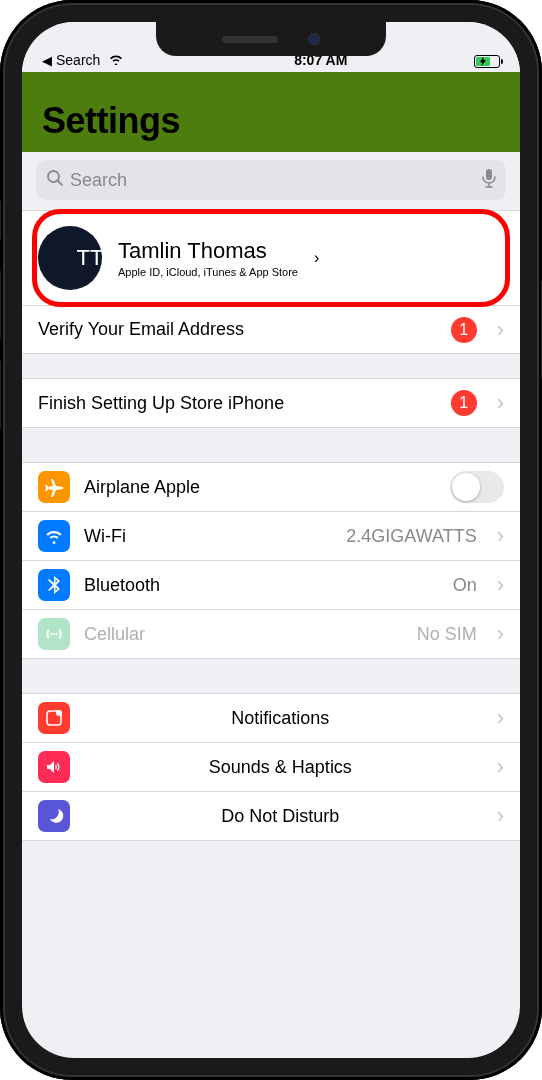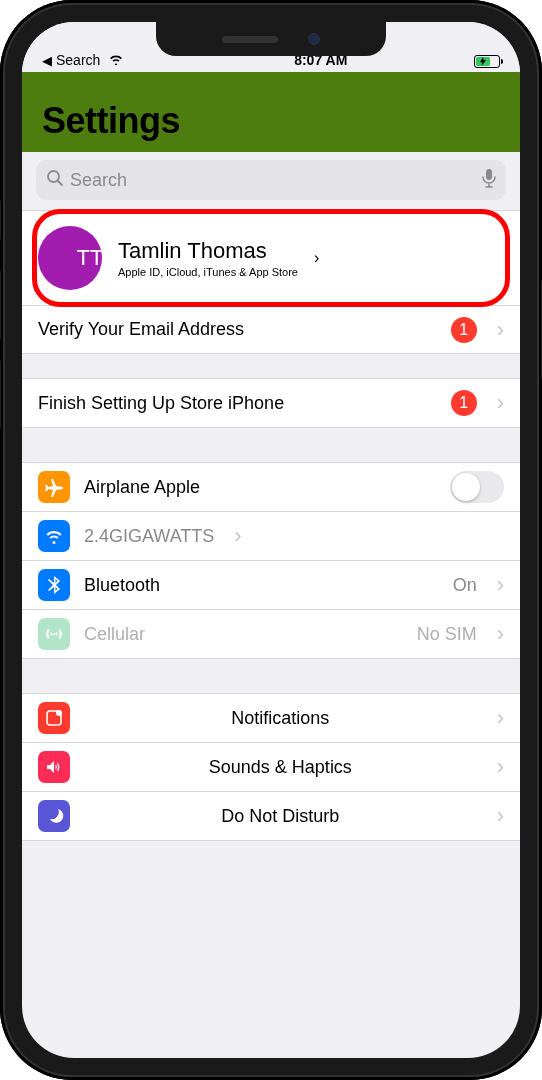--- a/index.html
+++ b/index.html
@@ -111,21 +111,21 @@
   .icon-sounds { background:#ff2d55; }
   .icon-dnd { background:#5856d6; }
   .row.dim .label, .row.dim .detail { color:#b0b0b4; }
   .row.dim .icon-box { opacity:0.6; }
   
   .appleid-row {
     background:#fff; min-height:94px; display:flex; align-items:center;
     padding: 10px 16px; gap:16px; position:relative;
   }
   .avatar {
-    width: 64px; height:64px; border-radius:50%; background:#a21caf; color:#fff;
+    width: 64px; height:64px; border-radius:50%; background:#0f172a; color:#fff;
     display:flex; align-items:center; justify-content:center; font-size:22px; font-weight:400;
     flex-shrink:0;
     padding-left:40px;
   }
   .appleid-text .name { font-size:22px; font-weight:400; color:#000; }
   .appleid-text .sub { font-size:11px; color:#000; margin-top:2px; }
   .highlight-ring {
     position:absolute; border:5px solid #ff0000; border-radius:28px;
     left: 10px; right:10px; top: -2px; bottom: -2px;
     pointer-events:none; z-index:30;
@@ -237,20 +237,21 @@
           <div class="toggle">
             <div class="knob"></div>
           </div>
         </div>
         <div class="row">
           <div class="icon-box icon-wifi">
             <svg viewBox="0 0 20 20">
                 <path d="M10 15a1.5 1.5 0 100 3 1.5 1.5 0 000-3zM5.5 11.3a6.4 6.4 0 019 0l-1.5 1.5a4.2 4.2 0 00-6 0zM2.4 8.2a10.8 10.8 0 0115.2 0L16 9.8a8.5 8.5 0 00-12 0z" fill="#fff"></path>
               </svg>
           </div>
+          <span class="label">Wi-Fi</span>
           <span class="detail">2.4GIGAWATTS</span>
           <span class="chevron">›</span>
         </div>
         <div class="row">
           <div class="icon-box icon-bt">
             <svg viewBox="0 0 20 20">
                 <path d="M10 1v7L5 4 4 5l5 5-5 5 1 1 5-4v7l6-5-4-4 4-4-6-5zm1.5 3l2 1.8L11.5 8V4zm0 8l2 2-2 1.8V12z" fill="#fff"></path>
               </svg>
           </div>
           <span class="label">Bluetooth</span>

